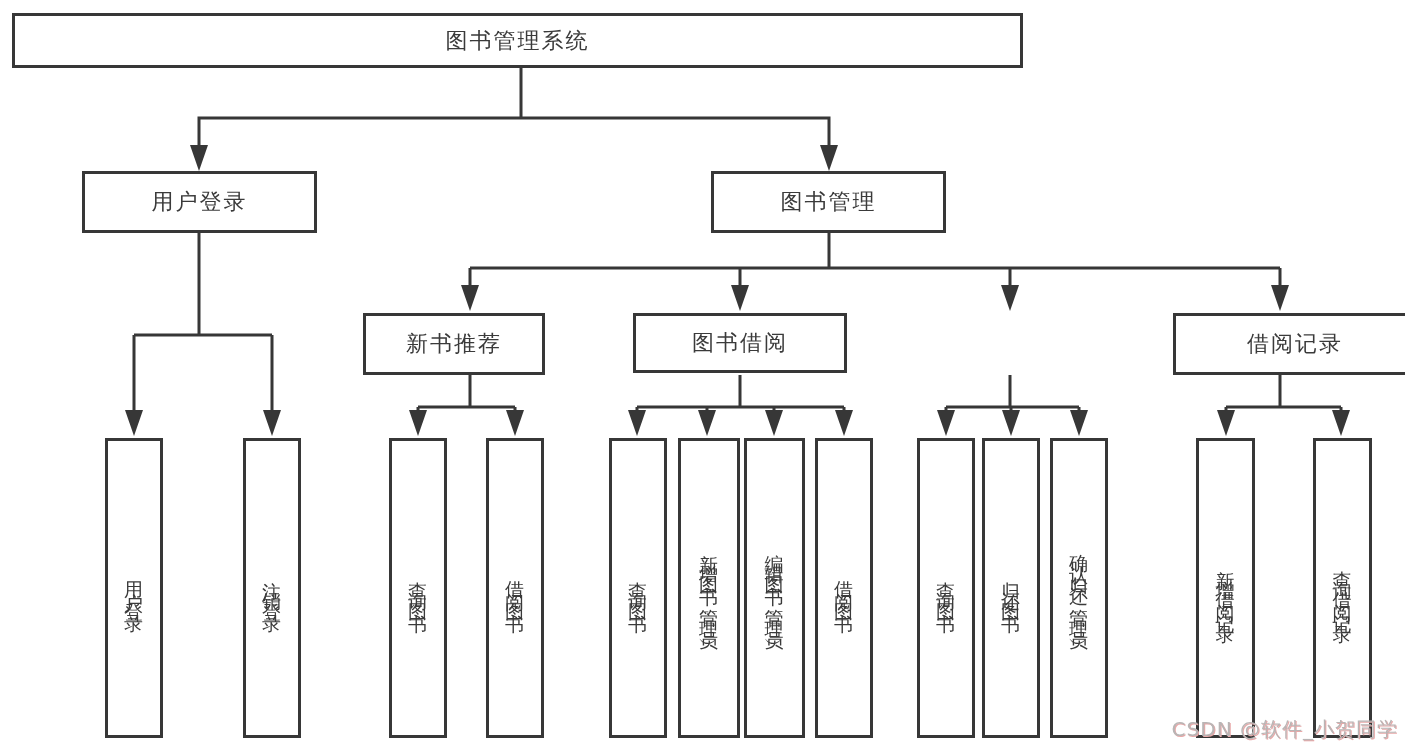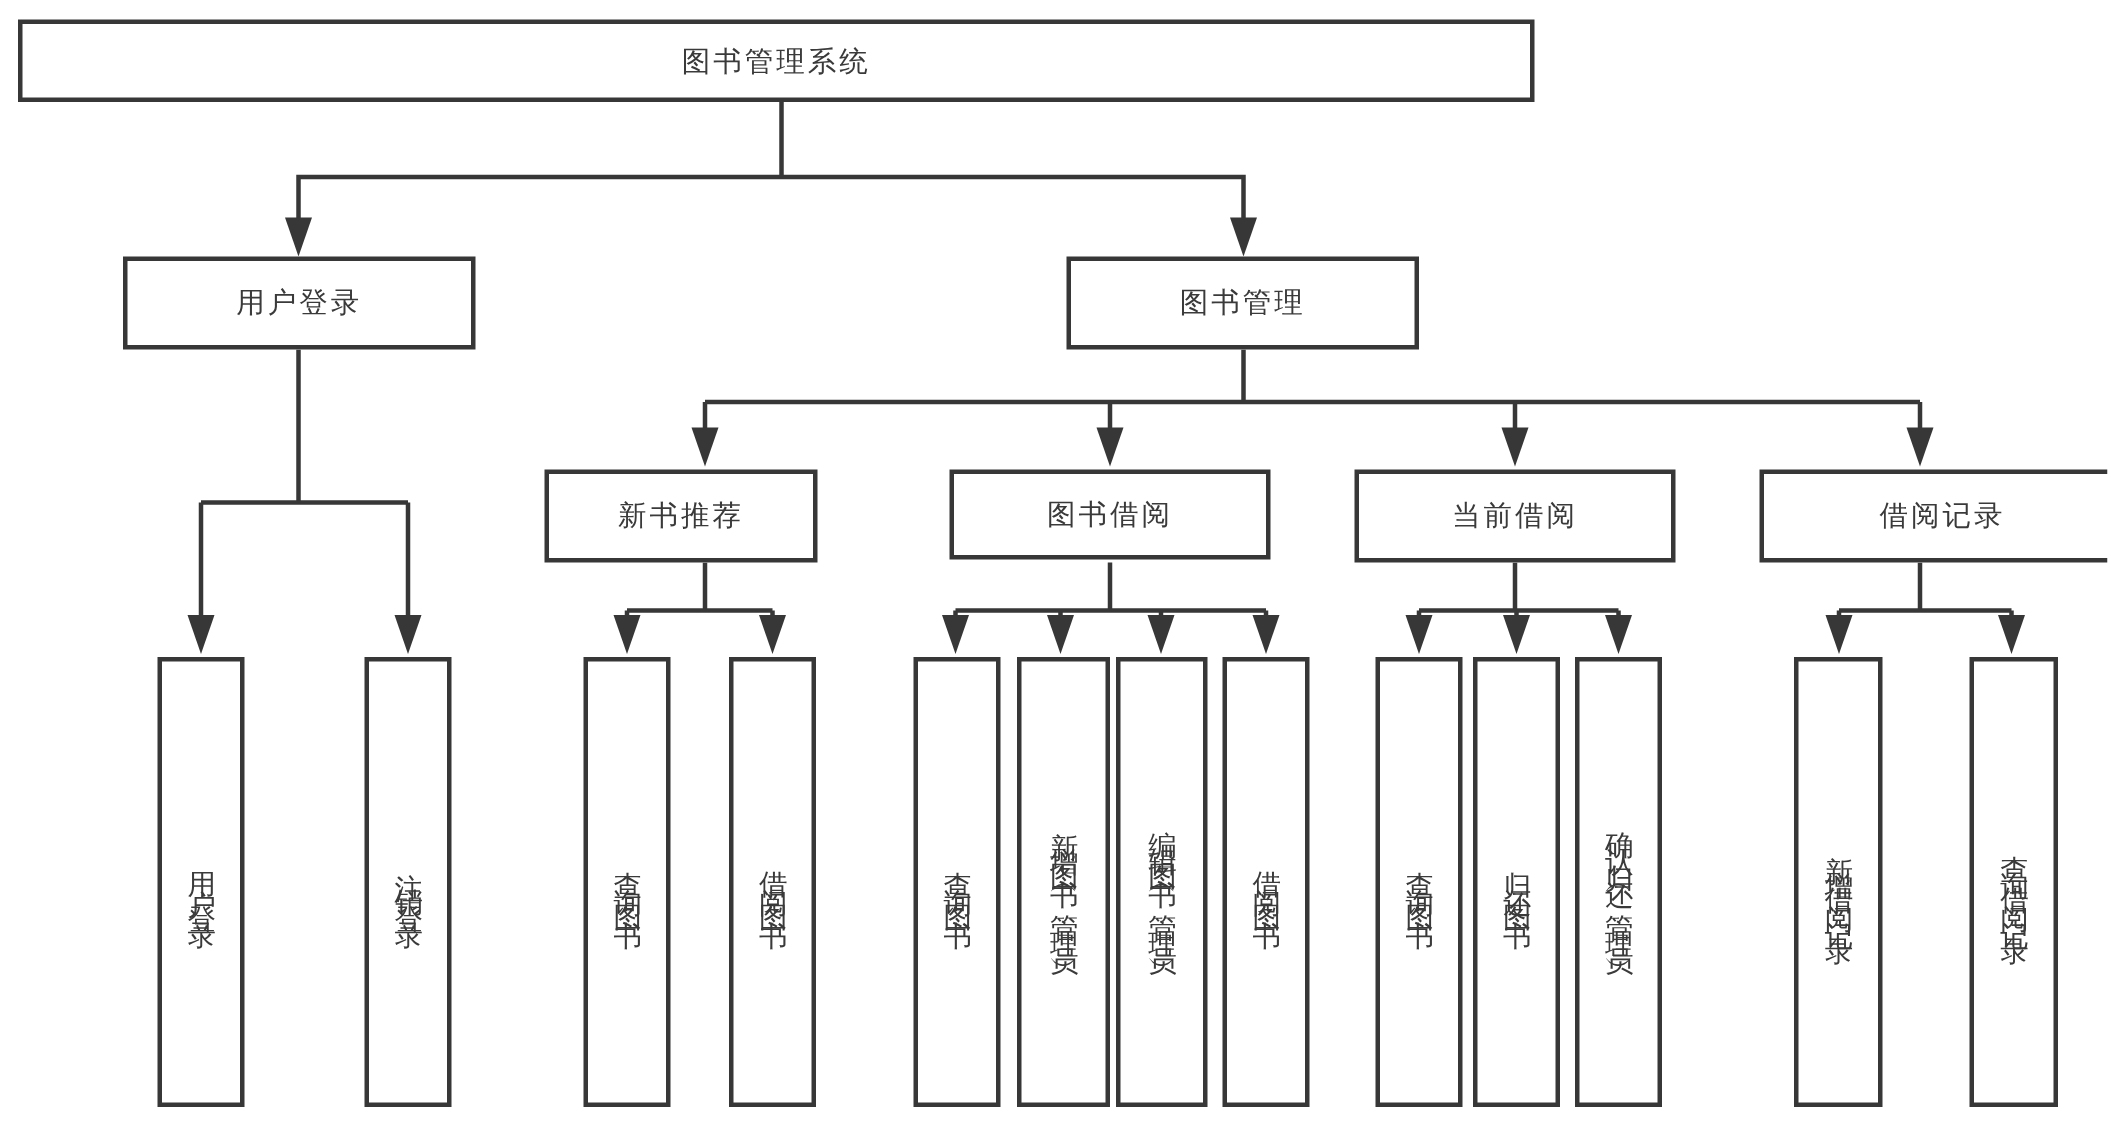--- a/index.html
+++ b/index.html
@@ -12,21 +12,21 @@
     background:var(--background);
     font-family:"DejaVu Sans", sans-serif; color:var(--text);
   }
   .wires{position:absolute;left:0;top:0;width:1405px;height:747px;}
   .wire{fill:none;stroke:var(--line);stroke-width:3;}
   .ah{fill:var(--line);}
   .node{
     position:absolute; box-sizing:border-box;
     border:3px solid var(--line); background:var(--background);
     display:flex; align-items:center; justify-content:center;
-    font-size:19px; letter-spacing:2px; color:var(--text);
+    font-size:22px; letter-spacing:2px; color:var(--text);
   }
   .vnode{
     position:absolute; box-sizing:border-box; top:438px; height:300px;
     border:3px solid var(--line); background:var(--background);
     display:flex; align-items:center; justify-content:center;
   }
   .vnode span{
     writing-mode:vertical-rl; text-orientation:mixed;
     font-size:19px; letter-spacing:11px; color:var(--text); line-height:1;
   }
@@ -88,23 +88,20 @@
   <div class="node" style="left:711px;top:171px;width:235px;height:62px">
     <span>图书管理</span>
   </div>
 
   <div class="node" style="left:363px;top:313px;width:182px;height:62px">
     <span>新书推荐</span>
   </div>
   <div class="node" style="left:633px;top:313px;width:214px;height:60px">
     <span>图书借阅</span>
   </div>
-  <div class="node" style="left:903px;top:313px;width:214px;height:62px">
-    <span>当前借阅</span>
-  </div>
   <div class="node" style="left:1173px;top:313px;width:244px;height:62px">
     <span>借阅记录</span>
   </div>
 
   <div class="vnode" style="left:105px;width:58px">
     <span>用户登录</span>
   </div>
   <div class="vnode" style="left:243px;width:58px">
     <span>注销登录</span>
   </div>
@@ -135,13 +132,14 @@
   <div class="vnode" style="left:1050px;width:58px">
     <span>确认归还（管理员）</span>
   </div>
   <div class="vnode" style="left:1196px;width:59px">
     <span>新增借阅记录</span>
   </div>
   <div class="vnode" style="left:1313px;width:59px">
     <span>查询借阅记录</span>
   </div>
 
+  <div class="watermark">CSDN @软件_小贺同学</div>
 </div>
 
 </body></html>

